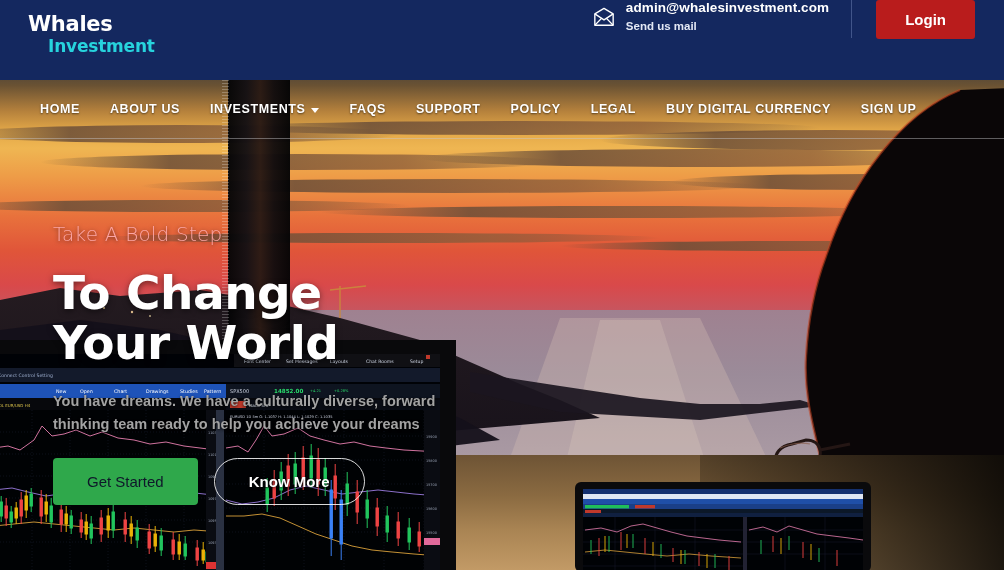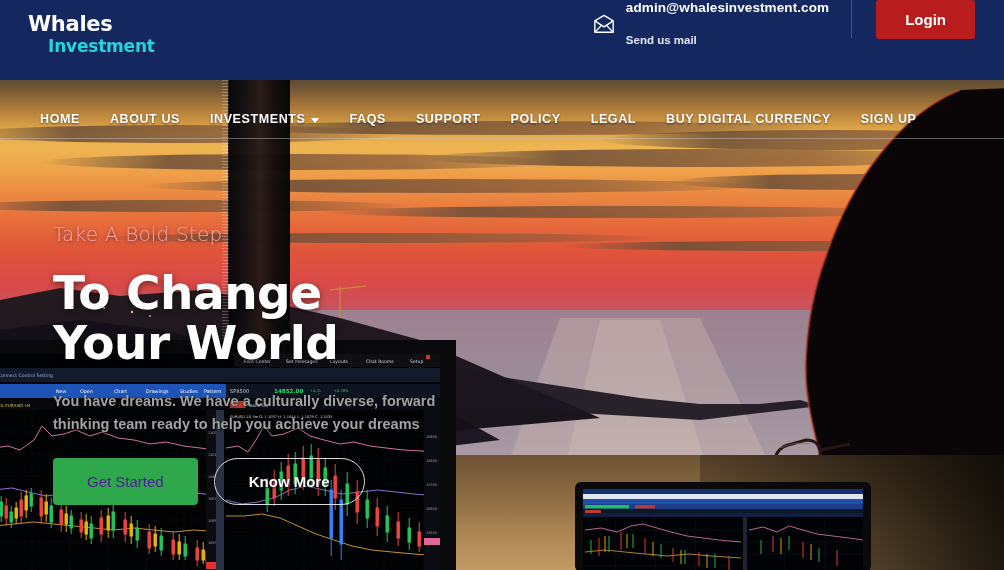--- a/index.html
+++ b/index.html
@@ -40,21 +40,21 @@
   }
   .mail-block { display: flex; align-items: center; gap: 11px; padding-right: 22px; }
   .mail-icon { width: 22px; height: 22px; flex: 0 0 auto; display:block; }
   .mail-text { line-height: 1.25; }
   .mail-addr {
     display: block; color: #ffffff; font-size: 13.5px; font-weight: bold;
     letter-spacing: 0.1px;
   }
   .mail-sub {
     display: block; color: #e3e8f5; font-size: 11.5px; font-weight: bold;
-    margin-top: 16px;
+    margin-top: 2px;
   }
   .divider-v {
     width: 1px; height: 38px; background: #4257903b;
     background: rgba(150,170,220,0.35);
     margin-right: 24px;
   }
   .login-btn {
     background: #b91c1c; color: #ffffff;
     font-size: 15px; font-weight: bold;
     border: none; border-radius: 3px;
@@ -151,21 +151,21 @@
     z-index: 8;
   }
   .desk-shadow {
     position: absolute; left: 700px; top: 455px; width: 304px; height: 115px;
     background: linear-gradient(to right, rgba(0,0,0,0.25), rgba(0,0,0,0.85));
     z-index: 9;
   }
 
   
   .nav {
-    position: absolute; left: 0; top: 88px; width: 1004px; height: 62px;
+    position: absolute; left: 0; top: 78px; width: 1004px; height: 62px;
     display: flex; align-items: center;
     padding-left: 40px;
     z-index: 30;
   }
   .nav-item {
     color: #ffffff; font-size: 12.5px; font-weight: bold;
     letter-spacing: 0.6px;
     margin-right: 30px; cursor: pointer; white-space: nowrap;
     text-shadow: 0 1px 2px rgba(0,0,0,0.55);
     display: inline-flex; align-items: center; gap: 6px;
@@ -199,21 +199,21 @@
   }
   .subcopy {
     color: #a3a3a3; font-size: 14.5px; font-weight: bold;
     line-height: 1.6; margin-top: 22px; max-width: 440px;
     text-shadow: 0 1px 3px rgba(0,0,0,0.85);
   }
   .cta-row {
     margin-top: 22px; display: flex; align-items: center; gap: 16px;
   }
   .btn-primary {
-    background: #2fa84b; color: #4c1d95;
+    background: #2fa84b; color: #0f172a;
     font-size: 15px; font-weight: normal;
     border: none; border-radius: 4px;
     padding: 15px 34px; cursor: pointer;
     font-family: "Liberation Sans", sans-serif;
   }
   .btn-ghost {
     background: transparent; color: #ffffff;
     font-size: 15px; font-weight: bold;
     border: 1.5px solid rgba(255,255,255,0.85);
     border-radius: 40px;

